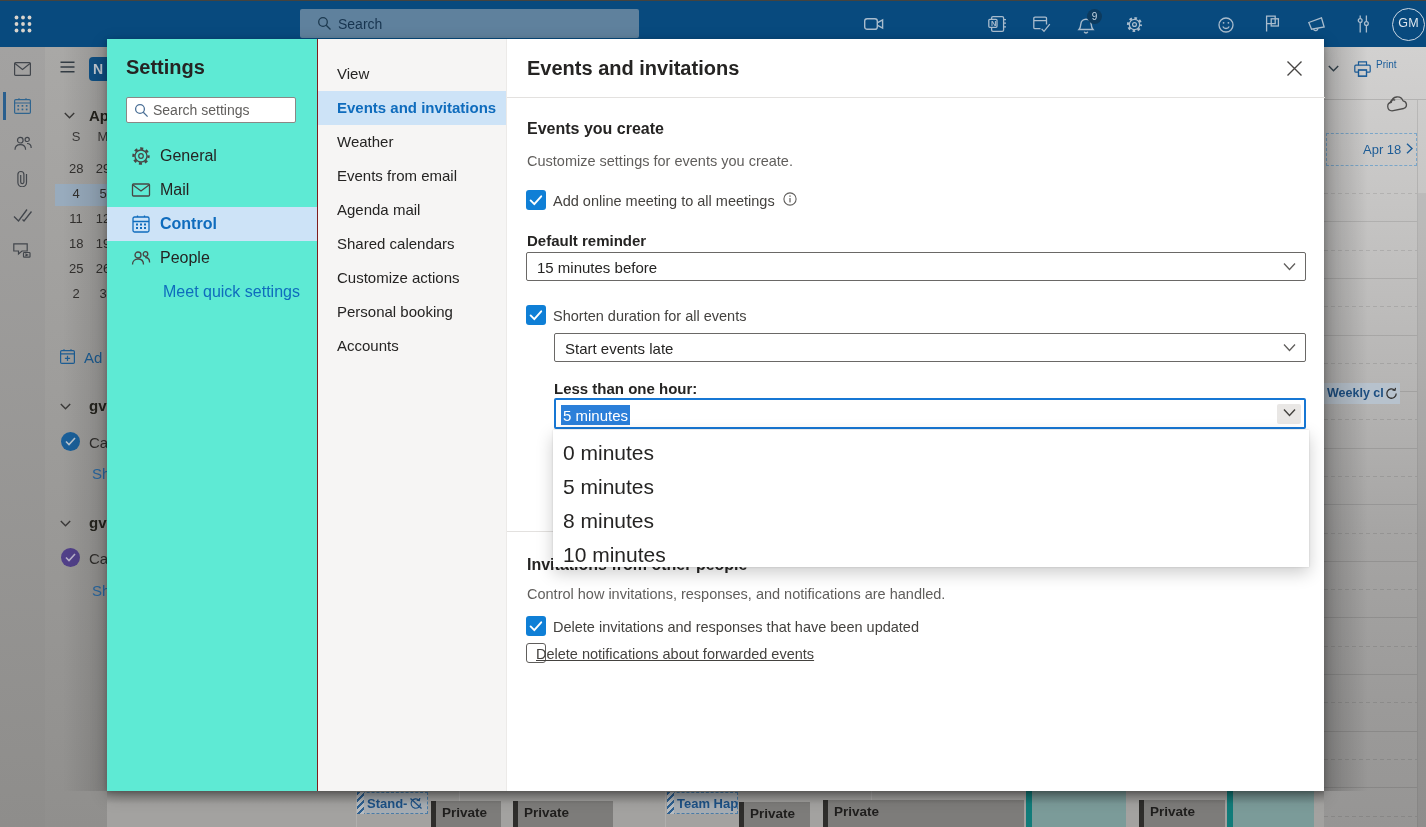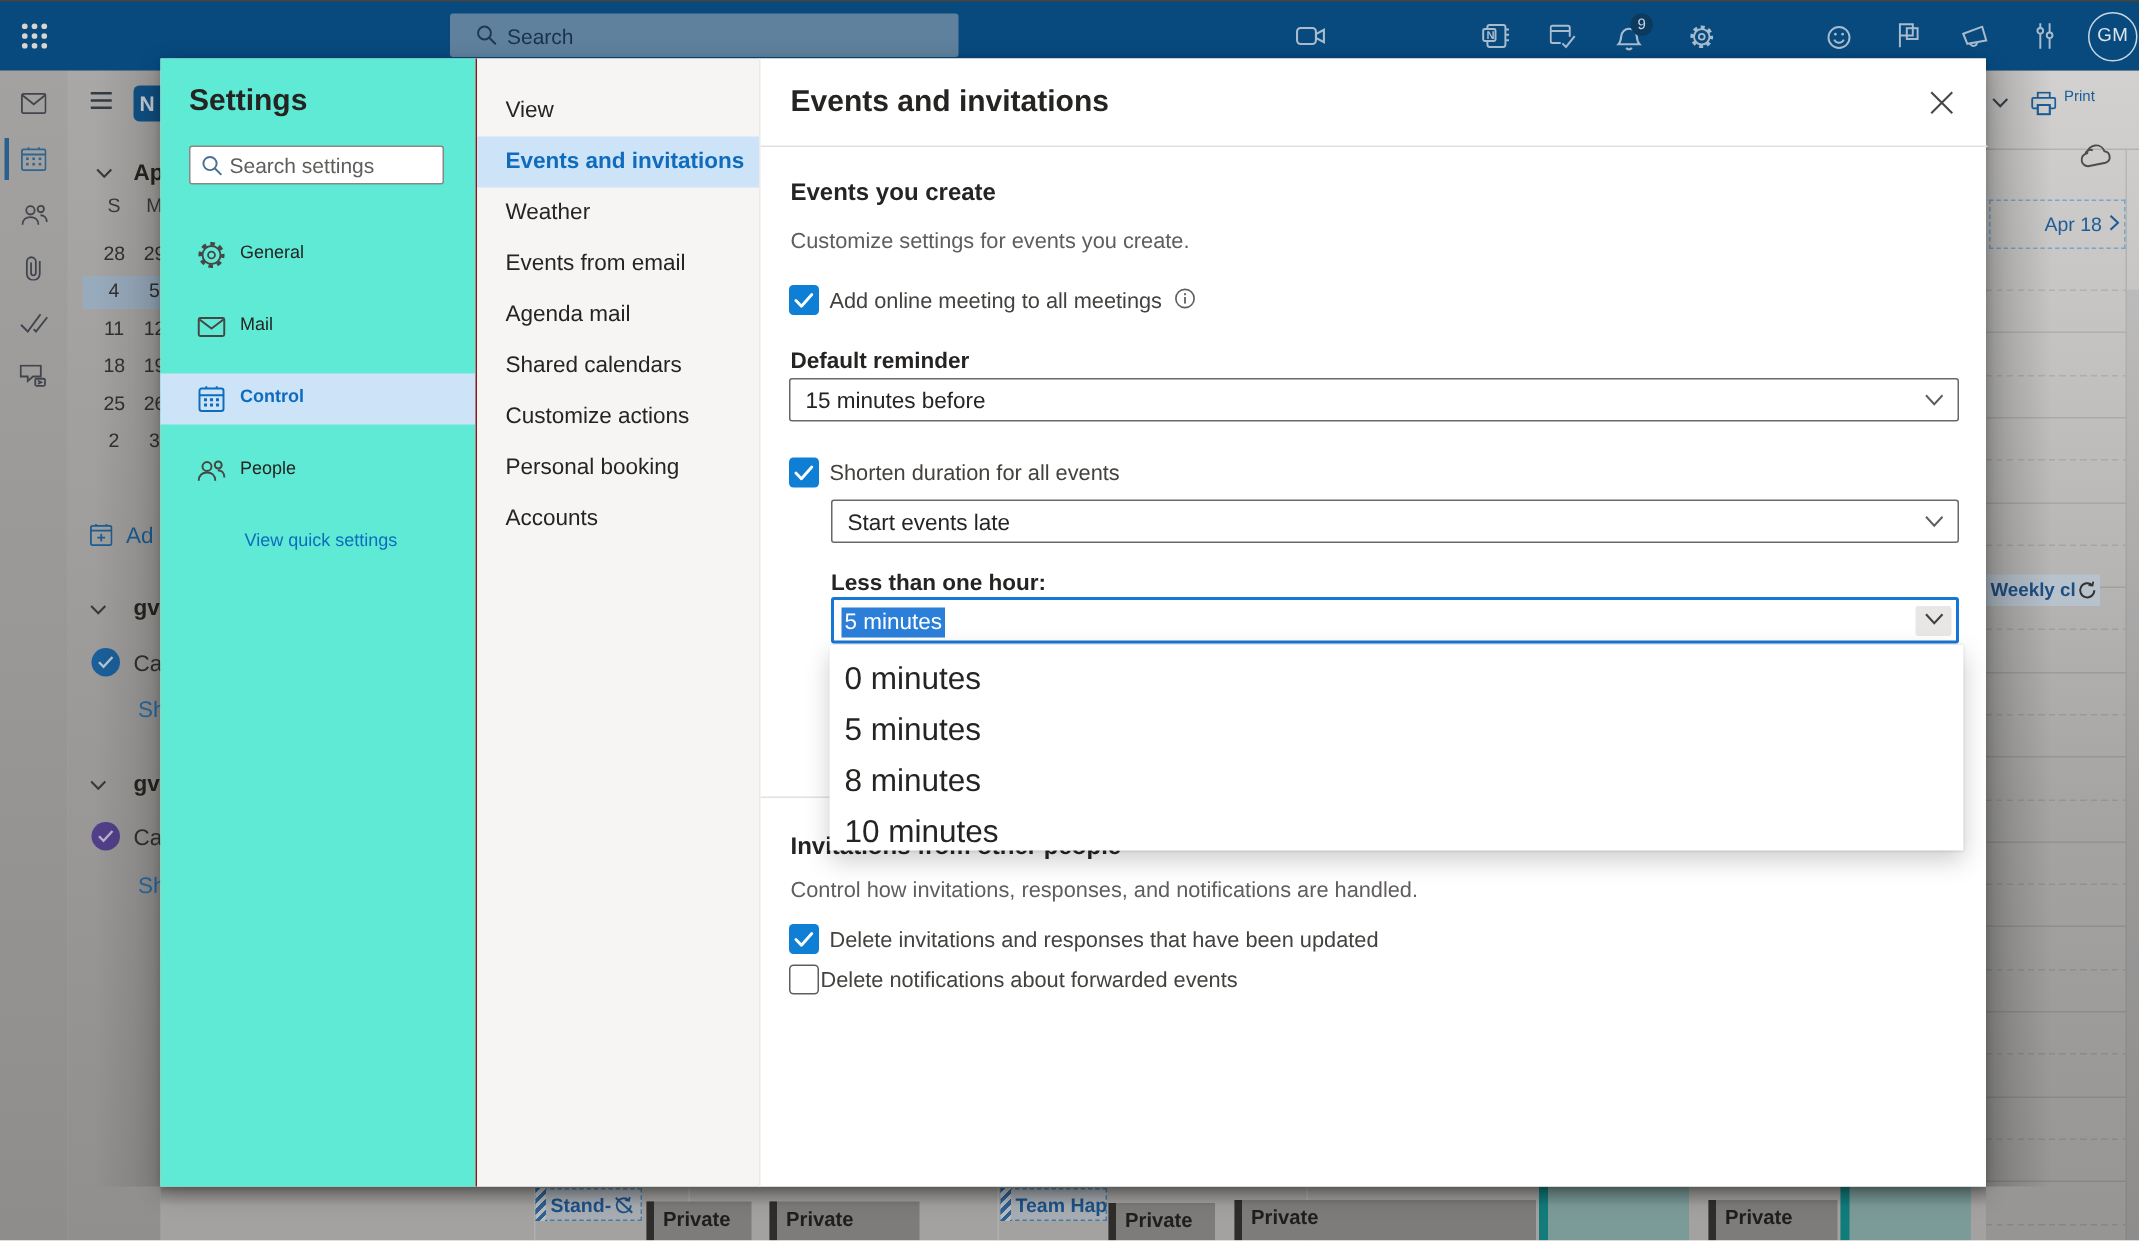--- a/index.html
+++ b/index.html
@@ -37,21 +37,21 @@
   .modal { position:absolute; left:107px; top:39px; width:1217px; height:752px; background:#fff; z-index:6; box-shadow:0 5px 16px rgba(0,0,0,.22), 0 1px 5px rgba(0,0,0,.18); }
   .col1 { position:absolute; left:0; top:0; width:210px; height:752px; background:#5eead4; }
   .col2 { position:absolute; left:210px; top:0; width:189px; height:752px; background:#f6f5f4; border-left:1px solid #7f1d1d; }
   .pane { position:absolute; left:399px; top:0; width:818px; height:752px; background:#fff; border-left:1px solid #eceae8; }
 
   .stitle { position:absolute; left:19px; top:17px; font-size:20px; font-weight:700; color:#252423; }
   .sbox { position:absolute; left:19px; top:58px; width:170px; height:26px; background:#fff; border:1px solid #8a8886; border-radius:2px; }
   .sbox span { position:absolute; left:26px; top:4px; font-size:14px; color:#605e5c; }
 
   .nav1 { position:absolute; left:0; top:100px; width:210px; }
-  .nav1 .it { position:relative; height:34px; font-size:12px; color:#252423;margin-top:14px; }
+  .nav1 .it { position:relative; height:34px; font-size:16px; color:#252423; }
   .nav1 .it .txt { position:absolute; left:53px; top:8px; }
   .nav1 .it .ic { position:absolute; left:24px; top:7px; width:20px; height:20px; }
   .nav1 .sel { background:#cde3f7; color:#0f6cbd; font-weight:700; }
   .link { color:#0f6cbd; }
 
   .nav2 { position:absolute; left:0; top:18px; width:189px; }
   .nav2 .it { position:relative; height:34px; font-size:15px; color:#252423; }
   .nav2 .it .txt { position:absolute; left:19px; top:8px; }
   .nav2 .sel { background:#cde3f7; }
   .nav2 .sel .txt { color:#0f6cbd; font-weight:700; }
@@ -461,21 +461,21 @@
               <g stroke="#484644" stroke-width="1.3" fill="none">
                 <circle cx="7" cy="7" r="3"></circle>
                 <path d="M1.5 16.5 C1.5 12.8 4 11 7 11 C10 11 12.5 12.8 12.5 16.5"></path>
                 <circle cx="14.5" cy="6" r="2.3"></circle>
                 <path d="M14.2 9.5 C16.8 9.5 18.6 11.3 18.6 14.4"></path>
               </g>
             </svg>
             <span class="txt">People</span>
           </div>
         <div class="it">
-            <span class="txt link" style="left:56px;">View quick settings</span>
+            <span class="txt link" style="left:56px;">Meet quick settings</span>
           </div>
       </div>
     </div>
     <div class="col2">
       <div class="nav2">
         <div class="it">
             <span class="txt">View</span>
           </div>
         <div class="it sel">
             <span class="txt">Events and invitations</span>
@@ -552,21 +552,21 @@
 
       <div style="position:absolute; left:0; top:492px; width:799px; height:1px; background:#e3e1df;"></div>
       <div class="h2" style="top:517px;">Invitations from other people</div>
       <div class="gray" style="top:547px;">Control how invitations, responses, and notifications are handled.</div>
 
       <div class="cb on" style="left:19px; top:577px;"><svg width="20" height="20" viewBox="0 0 20 20">
             <path d="M4.6 10.4 L8.3 14.2 L15.2 6.3" stroke="#fff" stroke-width="1.9" fill="none" stroke-linecap="round" stroke-linejoin="round"></path>
           </svg></div>
       <div class="lbl" style="left:46px; top:580px;">Delete invitations and responses that have been updated</div>
       <div class="cb off" style="left:19px; top:604px;"></div>
-      <div class="lbl" style="left:40px; top:607px;">Delete notifications about forwarded events</div>
+      <div class="lbl" style="left:29px; top:607px;text-decoration:underline;">Delete notifications about forwarded events</div>
     </div>
 
     <div class="ddlist">
       <div class="o" style="top:11px;">0 minutes</div>
       <div class="o" style="top:45px;">5 minutes</div>
       <div class="o" style="top:79px;">8 minutes</div>
       <div class="o" style="top:113px;">10 minutes</div>
     </div>
   </div>
 

